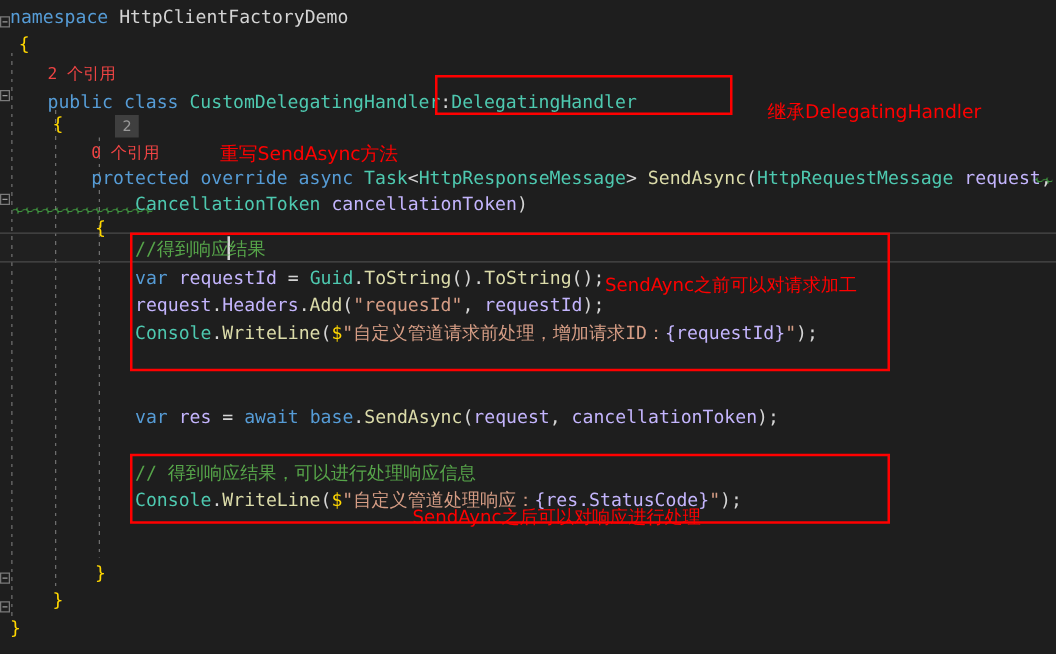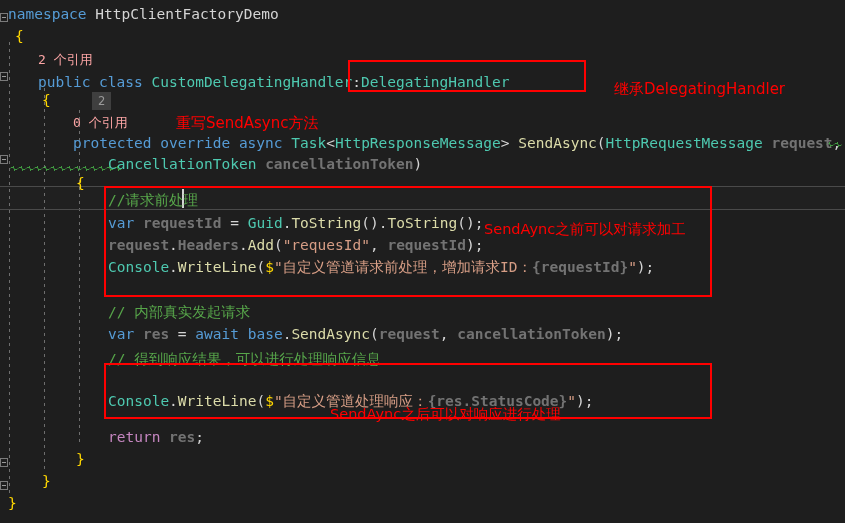--- a/index.html
+++ b/index.html
@@ -32,28 +32,28 @@
     position: absolute;
     left: 0;
     height: 22.6px;
     white-space: pre;
     display: block;
   }
 
   
   .kw   { color: #569cd6; }          
   .type { color: #4ec9b0; }          
-  .id   { color: #737373; font-weight: bold; }          
+  .id   { color: #c4b5fd; }          
   .mth  { color: #dcdcaa; }          
   .str  { color: #d69d85; }          
   .cmt  { color: #57a64a; }          
   .punc { color: #d4d4d4; }
   .brc  { color: #ffd700; }
   .ctrl { color: #c586c0; }          
-  .lens { color: #fca5a5; font-size: 13px; }
+  .lens { color: #ef4444; font-size: 13px; }
   .ns   { color: #569cd6; }
 
   
   .guide {
     position: absolute;
     width: 1px;
     background: repeating-linear-gradient(
       to bottom,
       #6e6e6e 0px, #6e6e6e 3px,
       transparent 3px, transparent 7px);
@@ -166,37 +166,35 @@
     <div class="ln" style="top:89px; left:42px;"><span class="brc">{</span></div>
 
     <div class="ln lens" style="top:112px; left:73px;"><span>0 个引用</span></div>
 
     <div class="ln" style="top:132px; left:73px;"><span class="kw">protected</span><span class="kw"> override</span><span class="kw"> async</span><span class="type"> Task</span><span class="punc">&lt;</span><span class="type">HttpResponseMessage</span><span class="punc">&gt; </span><span class="mth">SendAsync</span><span class="punc">(</span><span class="type">HttpRequestMessage</span><span class="id"> request</span><span class="punc">,</span></div>
 
     <div class="ln" style="top:153px; left:108px;"><span class="type">CancellationToken</span><span class="id"> cancellationToken</span><span class="punc">)</span></div>
 
     <div class="ln" style="top:172px; left:76px;"><span class="brc">{</span></div>
 
-    <div class="ln" style="top:189px; left:108px;"><span class="cmt">//请求前处理</span></div>
+    <div class="ln" style="top:189px; left:108px;"><span class="cmt">//得到响应结果</span></div>
 
     <div class="ln" style="top:212px; left:108px;"><span class="kw">var</span><span class="id"> requestId</span><span class="punc"> = </span><span class="type">Guid</span><span class="punc">.</span><span class="mth">ToString</span><span class="punc">().</span><span class="mth">ToString</span><span class="punc">();</span></div>
 
     <div class="ln" style="top:234px; left:108px;"><span class="id">request</span><span class="punc">.</span><span class="id">Headers</span><span class="punc">.</span><span class="mth">Add</span><span class="punc">(</span><span class="str">"requesId"</span><span class="punc">, </span><span class="id">requestId</span><span class="punc">);</span></div>
 
     <div class="ln" style="top:256px; left:108px;"><span class="type">Console</span><span class="punc">.</span><span class="mth">WriteLine</span><span class="punc">(</span><span class="brc">$</span><span class="str">"自定义管道请求前处理，增加请求ID：</span><span class="id">{requestId}</span><span class="str">"</span><span class="punc">);</span></div>
 
-    <div class="ln" style="top:301px; left:108px;"><span class="cmt">// 内部真实发起请求</span></div>
 
     <div class="ln" style="top:323px; left:108px;"><span class="kw">var</span><span class="id"> res</span><span class="punc"> = </span><span class="kw">await</span><span class="kw"> base</span><span class="punc">.</span><span class="mth">SendAsync</span><span class="punc">(</span><span class="id">request</span><span class="punc">, </span><span class="id">cancellationToken</span><span class="punc">);</span></div>
 
-    <div class="ln" style="top:348px; left:108px;"><span class="cmt">// 得到响应结果，可以进行处理响应信息</span></div>
+    <div class="ln" style="top:368px; left:108px;"><span class="cmt">// 得到响应结果，可以进行处理响应信息</span></div>
 
     <div class="ln" style="top:390px; left:108px;"><span class="type">Console</span><span class="punc">.</span><span class="mth">WriteLine</span><span class="punc">(</span><span class="brc">$</span><span class="str">"自定义管道处理响应：</span><span class="id">{res.StatusCode}</span><span class="str">"</span><span class="punc">);</span></div>
 
-    <div class="ln" style="top:426px; left:108px;"><span class="ctrl">return</span><span class="id"> res</span><span class="punc">;</span></div>
 
     <div class="ln" style="top:448px; left:76px;"><span class="brc">}</span></div>
 
     <div class="ln" style="top:470px; left:42px;"><span class="brc">}</span></div>
 
     <div class="ln" style="top:492px; left:8px;"><span class="brc">}</span></div>
 
   </div>
 
   <div class="annobox" style="left:348px; top:60px; width:238px; height:32px;"></div>

